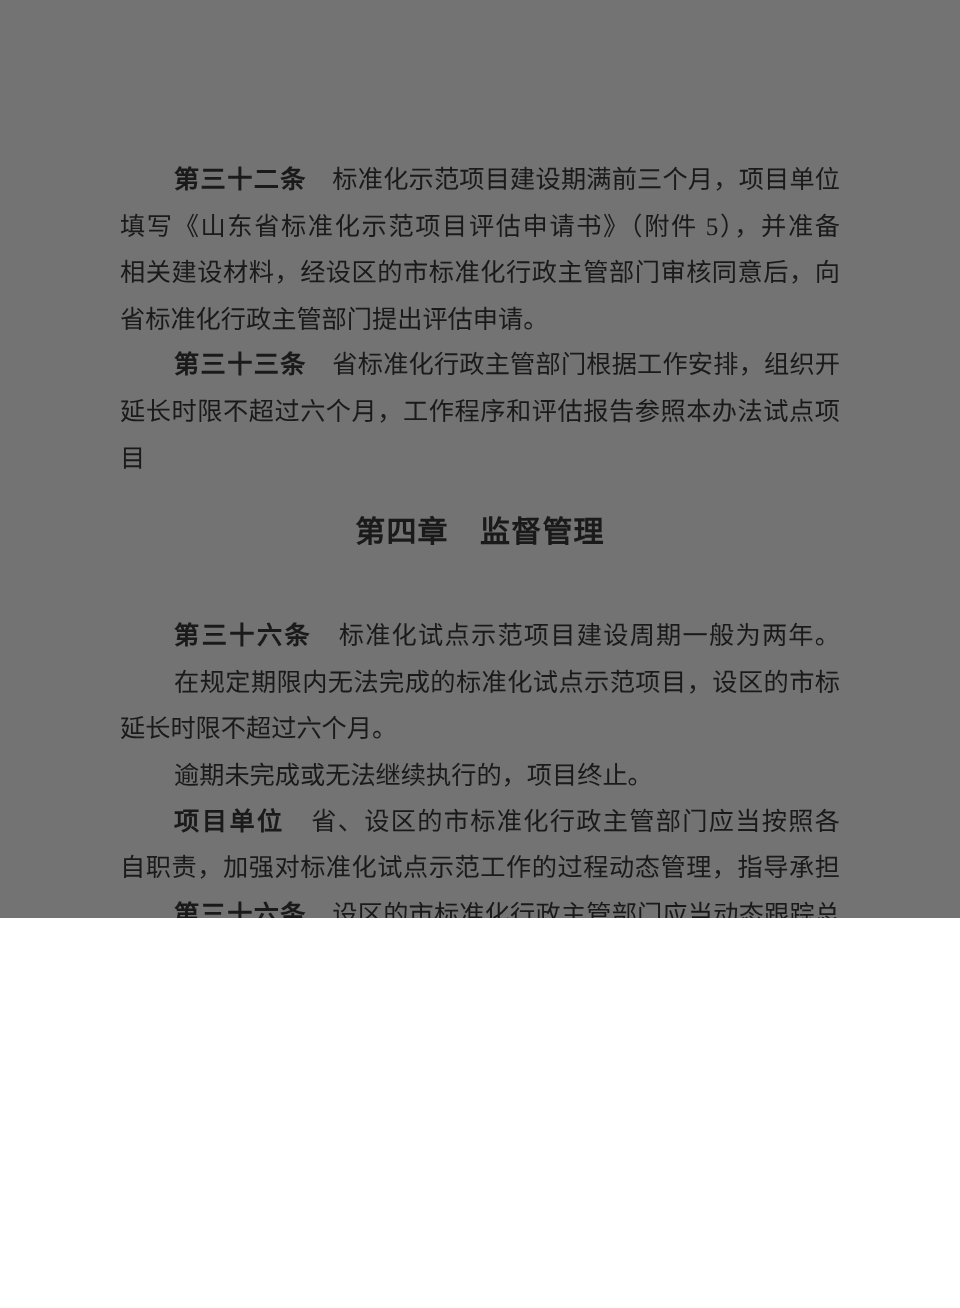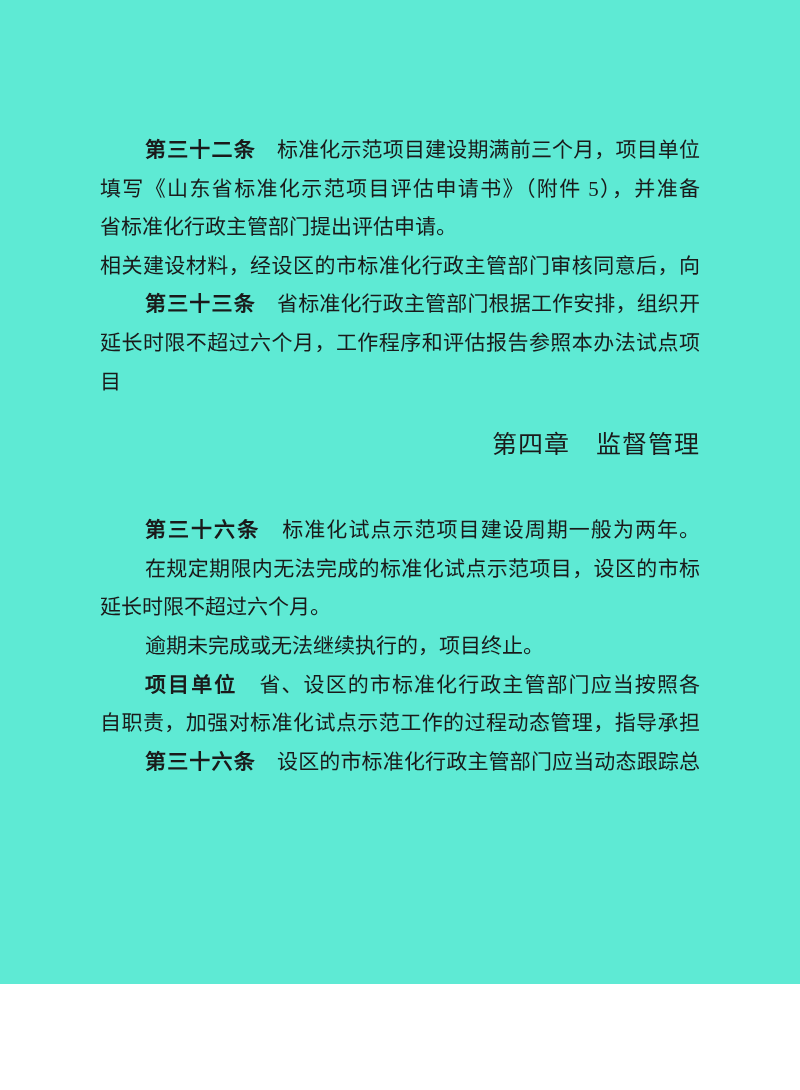--- a/index.html
+++ b/index.html
@@ -3,22 +3,22 @@
 <meta charset="utf-8">
 <style>
   html, body {
     margin: 0;
     padding: 0;
     background: #ffffff;
   }
   .page {
     position: relative;
     width: 800px;
-    height: 984px;
-    background: #5eead4;
+    height: 765px;
+    background: #737373;
     overflow: hidden;
     font-family: "Liberation Serif", "DejaVu Serif", serif;
     color: #1a1a1a;
   }
   .body-text {
     position: absolute;
     left: 100px;
     top: 131px;
     width: 600px;
   }
@@ -40,23 +40,23 @@
   .art {
     font-family: "Liberation Sans", "DejaVu Sans", sans-serif;
     font-weight: bold;
     letter-spacing: 1px;
   }
   .chapter {
     margin: 62px 0 48px 0;
     height: 38.6px;
     line-height: 38.6px;
     font-size: 25px;
-    font-weight: normal;
+    font-weight: bold;
     font-family: "Liberation Sans", "DejaVu Sans", sans-serif;
-    text-align: right;
+    text-align: center;
     letter-spacing: 1px;
   }
   .page-number {
     position: absolute;
     left: 97px;
     top: 1022px;
     font-size: 20px;
     line-height: 24px;
     letter-spacing: 2px;
     color: #1f1f1f;
@@ -64,22 +64,22 @@
   }
 </style>
 </head>
 <body>
 
 <div class="page">
   <main class="body-text">
 
     <div class="line fill indent"><b class="art">第三十二条</b><span>　标准化示范项目建设期满前三个月，项目单位</span></div>
     <div class="line fill"><span>填写《山东省标准化示范项目评估申请书》（附件 5），并准备</span></div>
+    <div class="line fill"><span>相关建设材料，经设区的市标准化行政主管部门审核同意后，向</span></div>
     <div class="line"><span>省标准化行政主管部门提出评估申请。</span></div>
-    <div class="line fill"><span>相关建设材料，经设区的市标准化行政主管部门审核同意后，向</span></div>
 
     <div class="line fill indent"><b class="art">第三十三条</b><span>　省标准化行政主管部门根据工作安排，组织开</span></div>
     <div class="line fill"><span>延长时限不超过六个月，工作程序和评估报告参照本办法试点项目</span></div>
 
     <h2 class="chapter">第四章　监督管理</h2>
 
     <div class="line fill indent"><b class="art">第三十六条</b><span>　标准化试点示范项目建设周期一般为两年。</span></div>
     <div class="line fill indent"><span>在规定期限内无法完成的标准化试点示范项目，设区的市标</span></div>
     <div class="line"><span>延长时限不超过六个月。</span></div>
     <div class="line indent"><span>逾期未完成或无法继续执行的，项目终止。</span></div>

